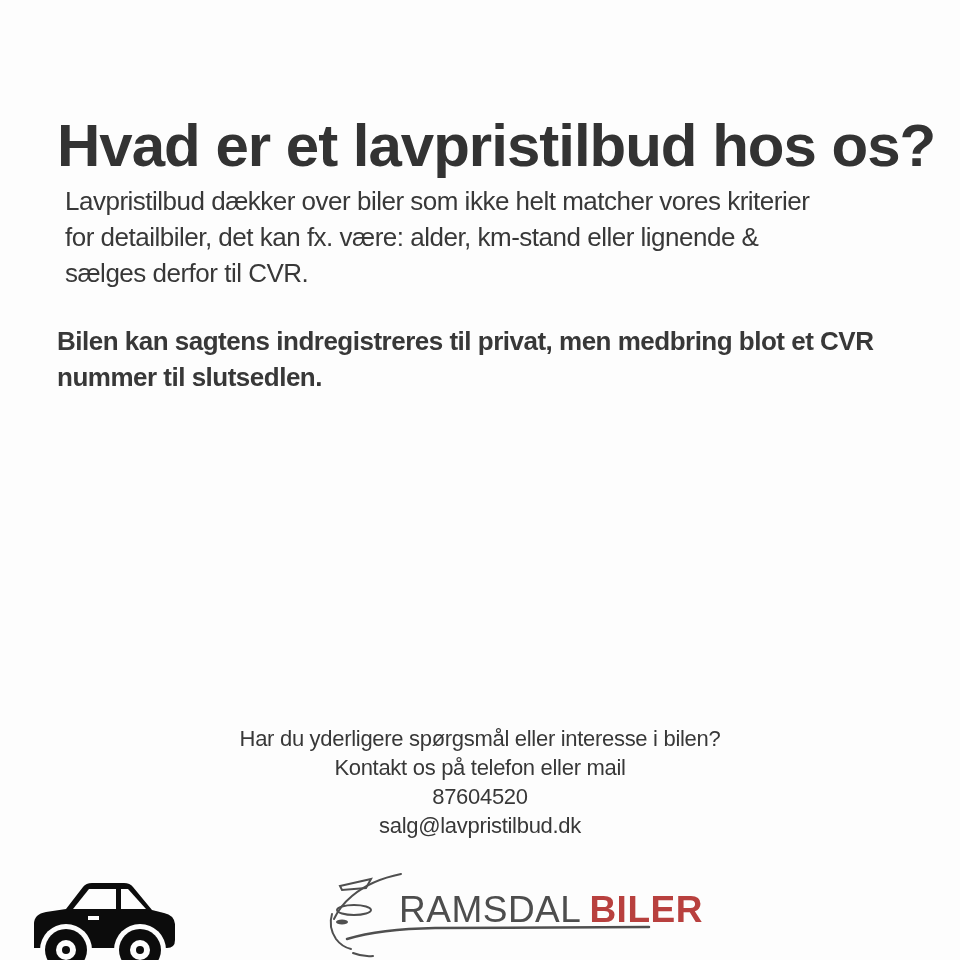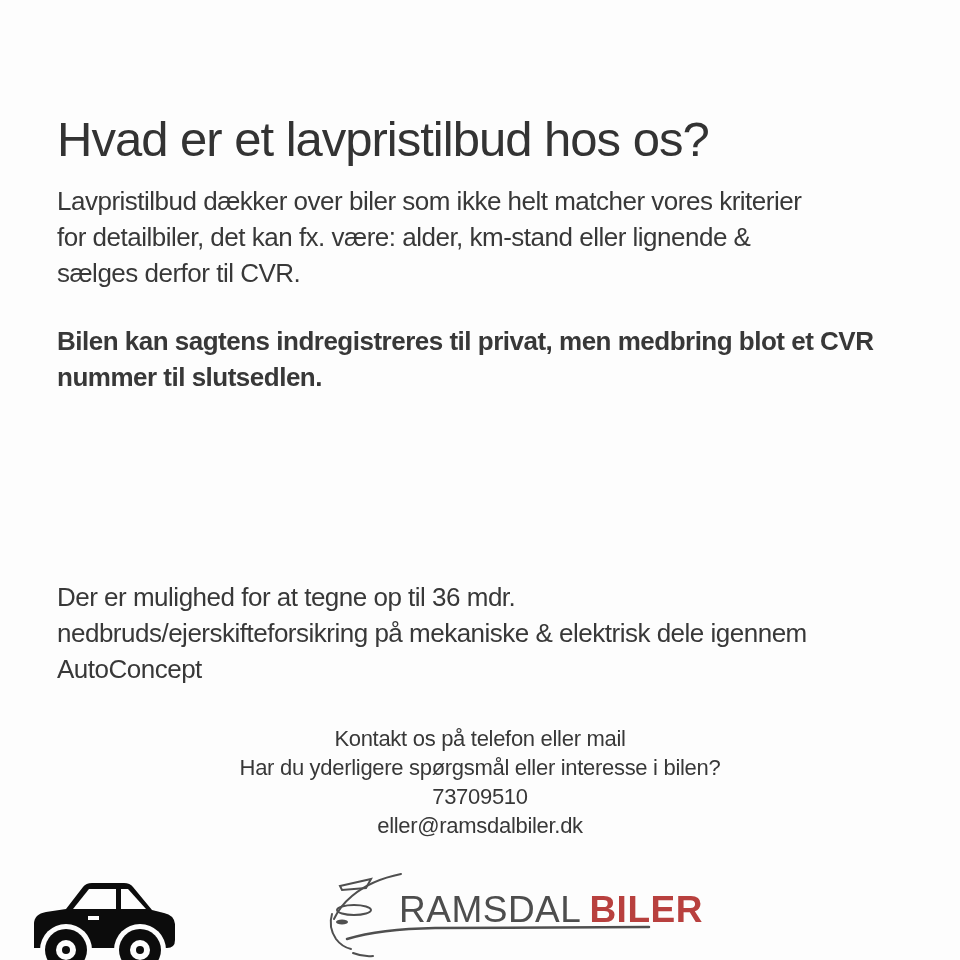--- a/index.html
+++ b/index.html
@@ -7,32 +7,32 @@
     width: 960px; height: 960px; overflow: hidden;
     background: #fdfdfd;
     font-family: "Liberation Sans", sans-serif;
     color: #383838;
     position: relative;
   }
   .page { position: absolute; inset: 0; }
 
   .title {
     position: absolute; left: 57px; top: 80px;
-    font-size: 49px; line-height: 52px; font-weight: 400;
+    font-size: 60px; line-height: 52px; font-weight: 700;
     letter-spacing: -1px; color: #333333;
     white-space: pre;
   }
 
   .para {
     position: absolute; left: 57px;
     font-size: 26px; line-height: 36px;
     letter-spacing: -0.5px;
     white-space: pre;
   }
-  .para-1 { top: 183px; }
+  .para-1 { top: 183px; margin-left: 8px; }
   .para-2 { top: 323px; font-weight: bold; }
   .para-3 { top: 431px; }
   .para-4 { top: 579px; }
 
   .contact {
     position: absolute; left: 0; top: 724px; width: 960px;
     text-align: center;
     font-size: 22px; line-height: 29px;
     letter-spacing: -0.3px;
   }
@@ -56,29 +56,26 @@
 
 <div class="page">
 
   <h1 class="title">Hvad er et lavpristilbud hos os?</h1>
 
   <div class="para para-1">Lavpristilbud dækker over biler som ikke helt matcher vores kriterier
 for detailbiler, det kan fx. være: alder, km-stand eller lignende &amp;
 sælges derfor til CVR.</div>
   <div class="para para-2">Bilen kan sagtens indregistreres til privat, men medbring blot et CVR
 nummer til slutsedlen.</div>
-  <div class="para para-4">Der er mulighed for at tegne op til 36 mdr.
-nedbruds/ejerskifteforsikring på mekaniske &amp; elektrisk dele igennem
-AutoConcept</div>
 
   <div class="contact">
+    <div>Har du yderligere spørgsmål eller interesse i bilen?</div>
     <div>Kontakt os på telefon eller mail</div>
-    <div>Har du yderligere spørgsmål eller interesse i bilen?</div>
-    <div>73709510</div>
-    <div>eller@ramsdalbiler.dk</div>
+    <div>87604520</div>
+    <div>salg@lavpristilbud.dk</div>
   </div>
 
   <div class="footer">
 
     <div class="car-icon-wrap">
       <svg width="150" height="92" viewBox="0 0 150 92" xmlns="http://www.w3.org/2000/svg">
 
         <path d="M6,72 L6,48 Q6,38 18,36 L38,33 L55,11 Q58,7 64,7 L96,7
                  Q102,7 105,11 L124,34 L136,37 Q146,39 147,48 L147,64
                  Q147,72 139,72 L6,72 Z" fill="#0c0c0c"></path>

